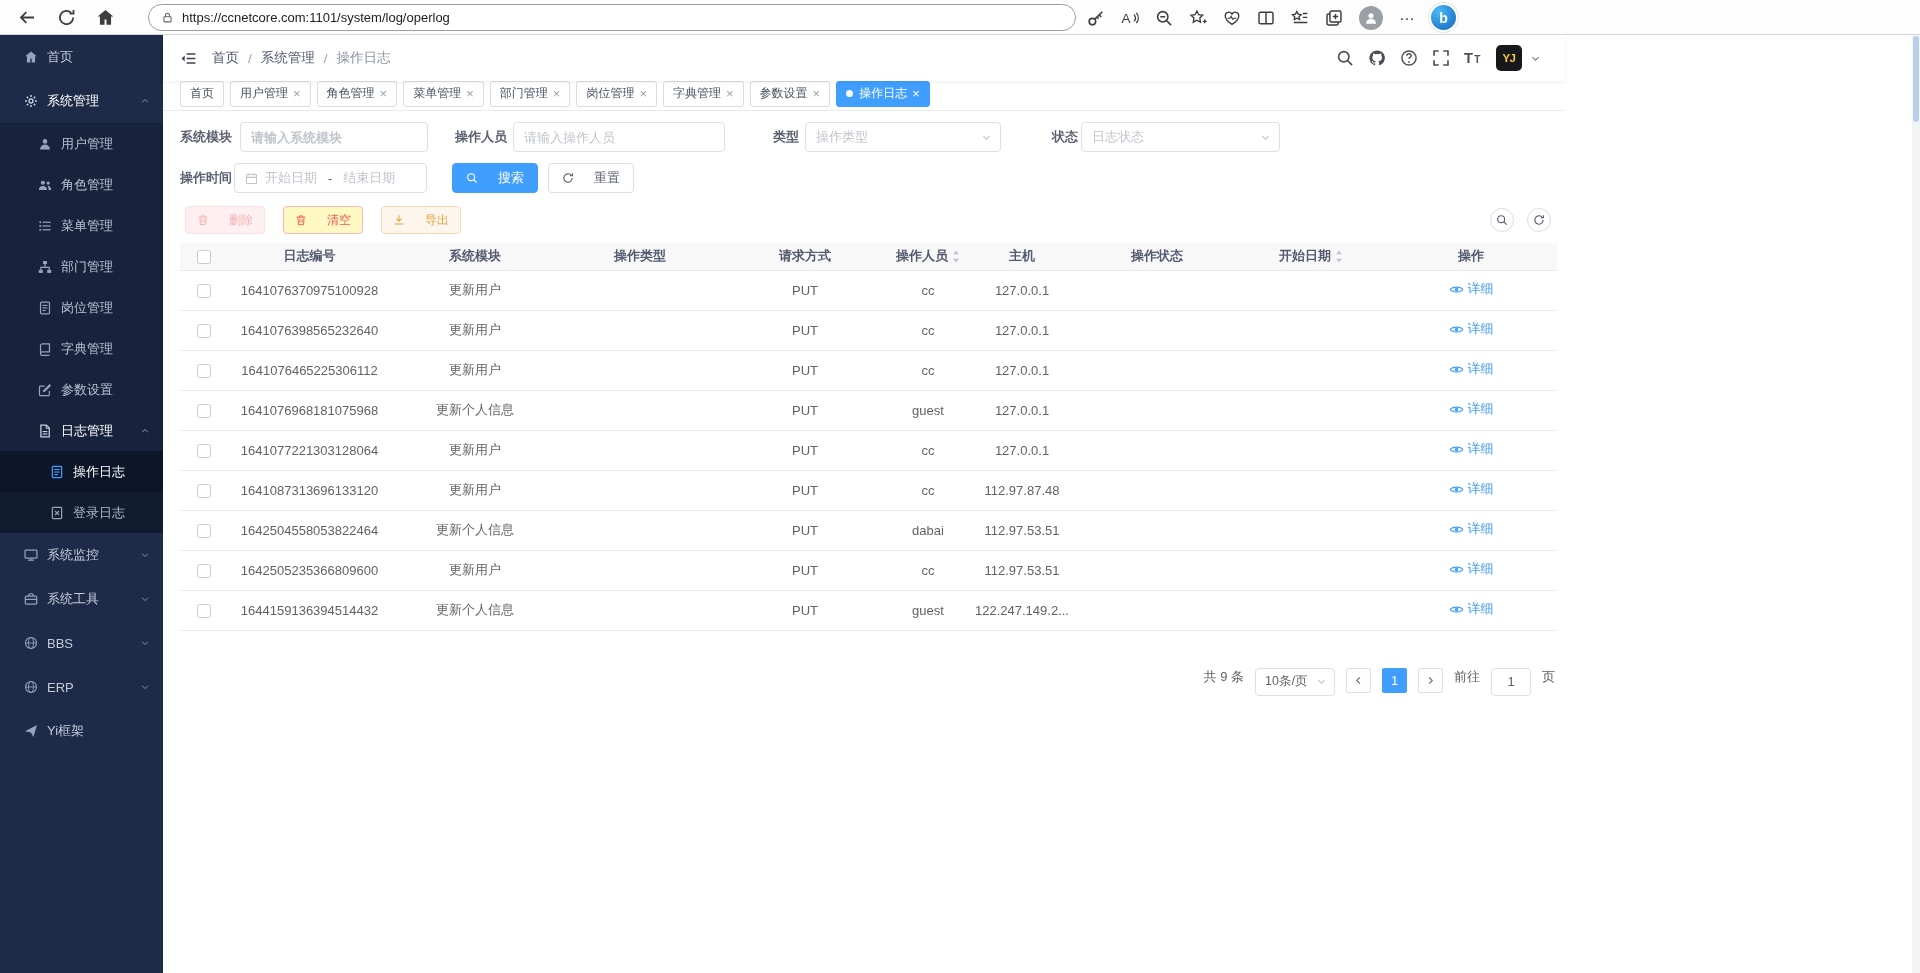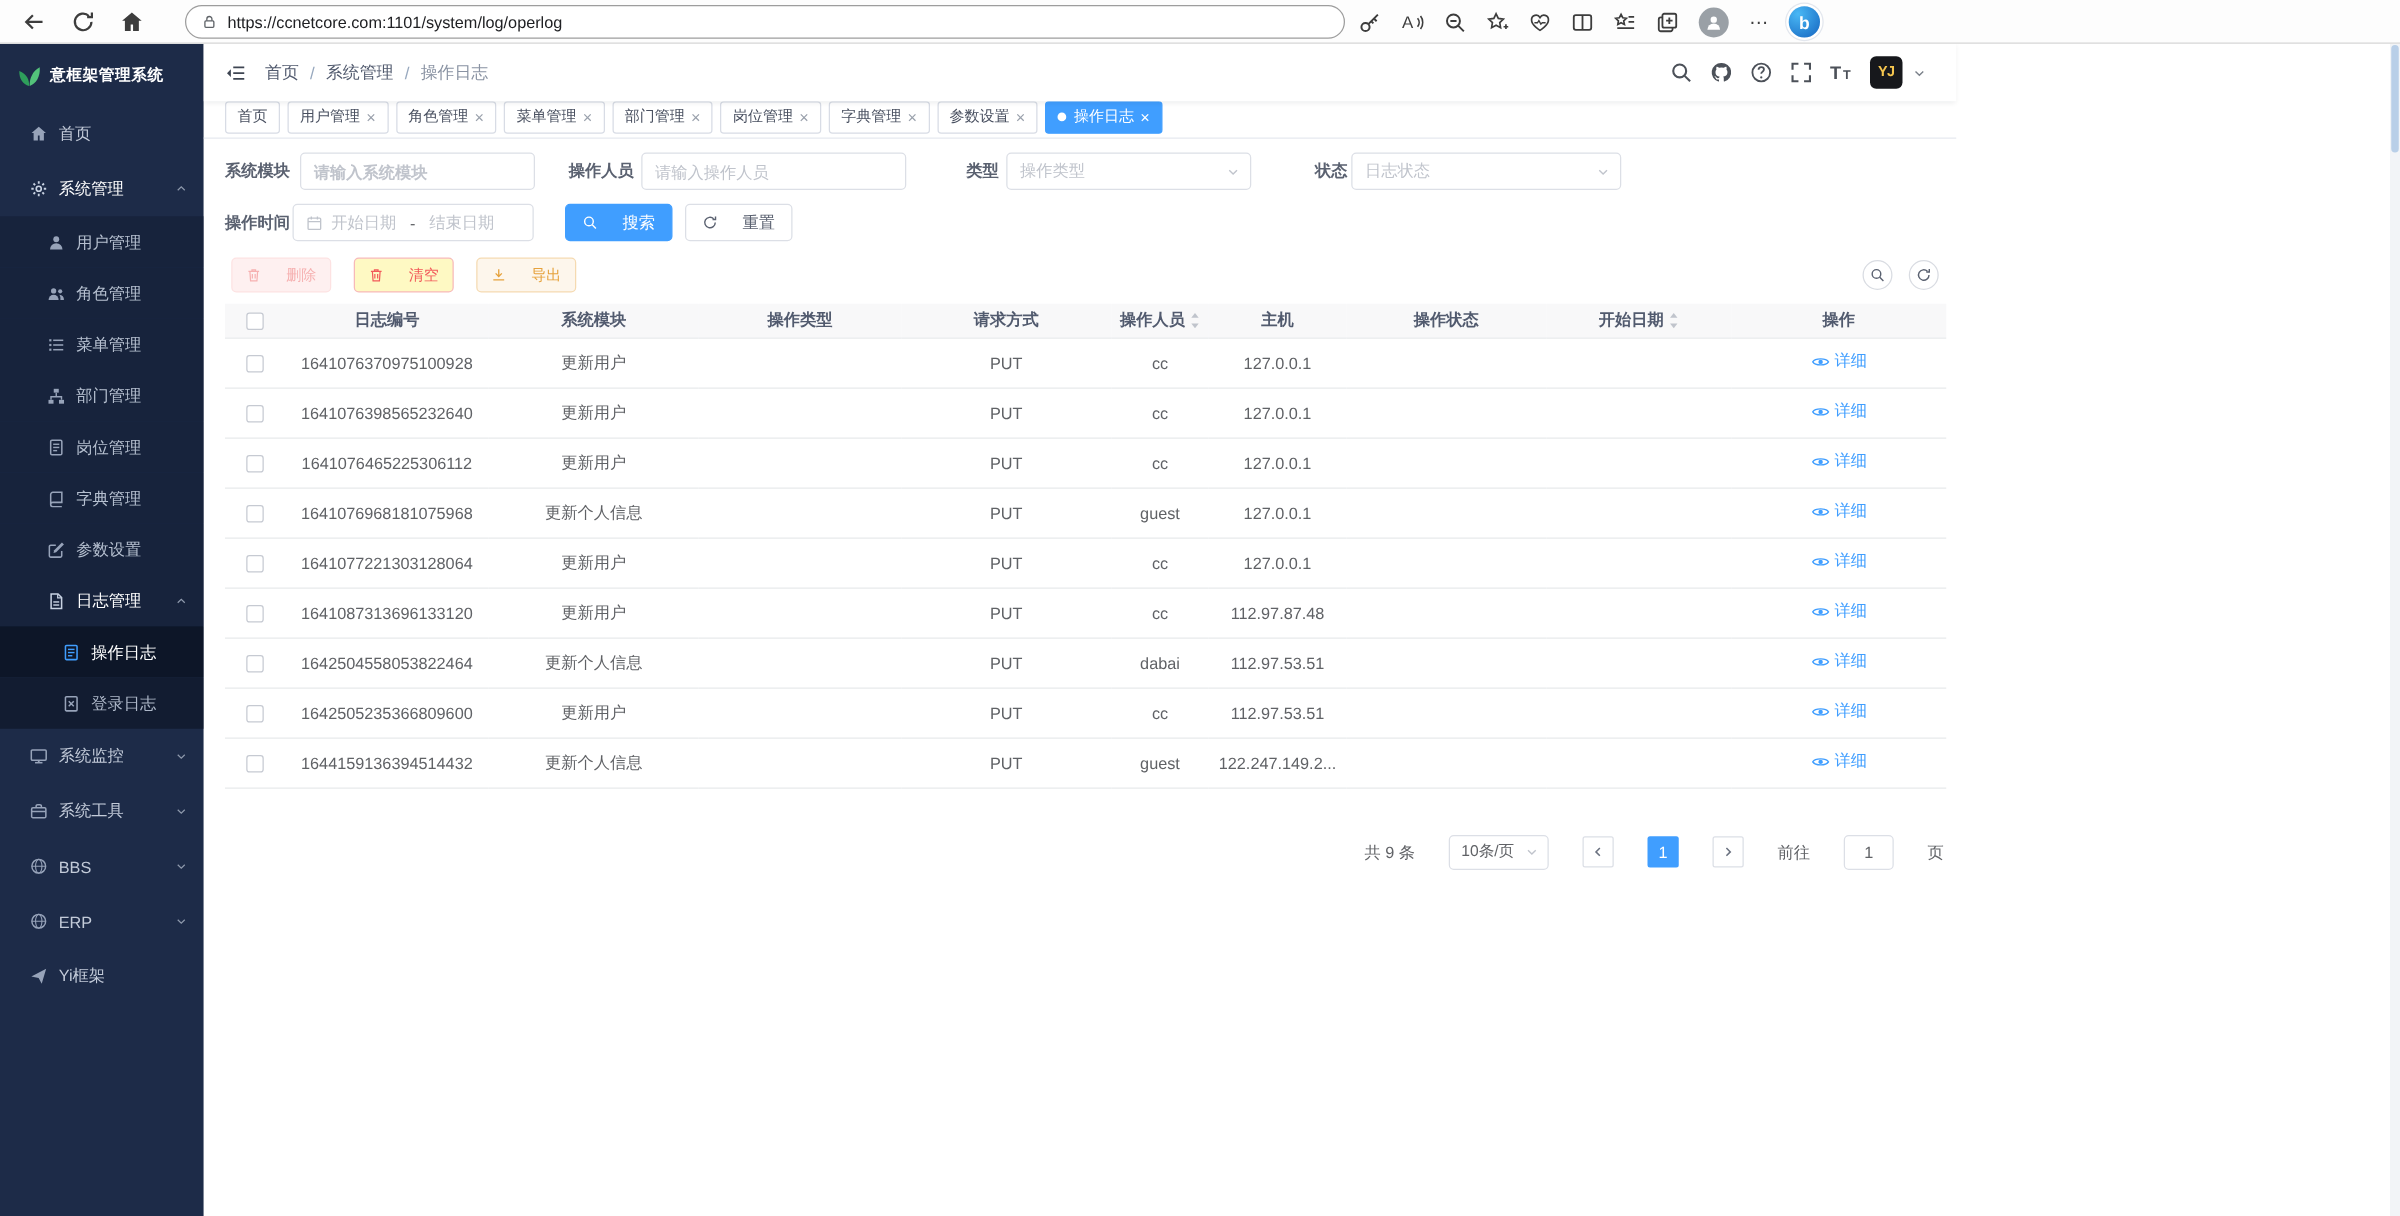--- a/index.html
+++ b/index.html
@@ -88,21 +88,21 @@
   
   table.grid{width:1377px;border-collapse:collapse;margin-top:9px;table-layout:fixed}
   .grid th{height:27px;background:#f8f8f9;color:#515a6e;font-size:13px;font-weight:700;text-align:center;border-bottom:1px solid #e8eaec;white-space:nowrap}
   .grid td{height:40px;font-size:13px;color:#606266;text-align:center;border-bottom:1px solid #e8eaec;white-space:nowrap;overflow:hidden}
   .checkbox{display:inline-block;width:14px;height:14px;border:1px solid #c6cad2;border-radius:2.5px;background:#fff;vertical-align:middle;cursor:pointer}
   .sort-icon{width:8px;height:13px;margin-left:4px;vertical-align:middle}
   .detail-link{color:#409eff;display:inline-flex;align-items:center;gap:4px;cursor:pointer}
   .detail-link .icon{width:15px;height:15px}
 
   
-  .pager{width:1377px;margin-top:37px;display:flex;align-items:center;justify-content:flex-end;gap:27px;font-size:13px;color:#606266;padding-right:2px}
+  .pager{width:1377px;margin-top:37px;display:flex;justify-content:flex-end;gap:11px;font-size:13px;color:#606266;padding-right:2px}
   .pg-size{width:80px;height:28px;border:1px solid #dcdfe6;border-radius:4px;display:flex;align-items:center;justify-content:space-between;padding:0 7px 1px 9px;font-size:12.5px;color:#606266;cursor:pointer;background:#fff}
   .pg-btn{width:25px;height:25px;border:1px solid #dcdfe6;border-radius:2px;display:flex;align-items:center;justify-content:center;color:#6b7280;cursor:pointer;background:#fff}
   .pg-btn .icon{width:11px;height:11px}
   .pg-num{width:25px;height:25px;border-radius:2px;display:flex;align-items:center;justify-content:center;cursor:pointer}
   .pg-num.active{background:#409eff;color:#fff}
   .pg-input{width:40px;height:28px;border:1px solid #dcdfe6;border-radius:4px;text-align:center;font-size:13px;color:#606266;outline:none}
 
   
   .edge-scrollbar{position:absolute;top:35px;right:0;width:8px;height:938px;background:#f2f4f7}
   .edge-scrollbar .thumb{width:6px;margin:1px;height:86px;background:#b9cfe8;border-radius:3px}
@@ -196,29 +196,20 @@
           </svg>
         </span>
       </span>
     <span class="b-ellipsis">…</span>
     <span class="bing">b</span>
   </div>
 </div>
 
 <div class="app">
   <aside class="sidebar">
-    <div class="logo">
-      <span class="icon">
-          <svg viewBox="0 0 16 16">
-            <path d="M8.2 15C8 9.5 10.4 4.8 15 2.4c.4 6.3-2.3 10.9-6.8 12.6z" fill="#53c27a"></path>
-            <path d="M7.8 15C8 10.6 6.3 6.9 1.2 4.8c-.1 5.3 2.3 8.8 6.6 10.2z" fill="#2e9e5b"></path>
-          </svg>
-        </span>
-      <span class="logo-text">意框架管理系统</span>
-    </div>
     <nav>
         <div class="menu-item lvl1">
           <span class="icon mi-icon">
             <svg viewBox="0 0 16 16" fill="currentColor">
               <path d="M8 1.6L1.4 7.2h1.9v7h3.9V9.7h1.6v4.5h3.9v-7h1.9z"></path>
             </svg>
           </span>
           <span class="mi-label">首页</span>
         </div>
         <div class="menu-item lvl1 bright">
@@ -520,21 +511,21 @@
         <span class="flabel" style="margin-left:48px;margin-right:6px">类型</span>
         <div class="fselect" style="width:196px">
           <span class="ph">操作类型</span>
           <span class="icon chev">
               <svg viewBox="0 0 16 16" fill="none" stroke="currentColor" stroke-width="1.6">
                 <path d="M3.5 6l4.5 4.5L12.5 6"></path>
               </svg>
             </span>
         </div>
         <span class="flabel" style="margin-left:51px;margin-right:3px">状态</span>
-        <div class="fselect" style="width:216px">
+        <div class="fselect" style="width:199px">
           <span class="ph">日志状态</span>
           <span class="icon chev">
               <svg viewBox="0 0 16 16" fill="none" stroke="currentColor" stroke-width="1.6">
                 <path d="M3.5 6l4.5 4.5L12.5 6"></path>
               </svg>
             </span>
         </div>
       </div>
 
       <div class="frow">

